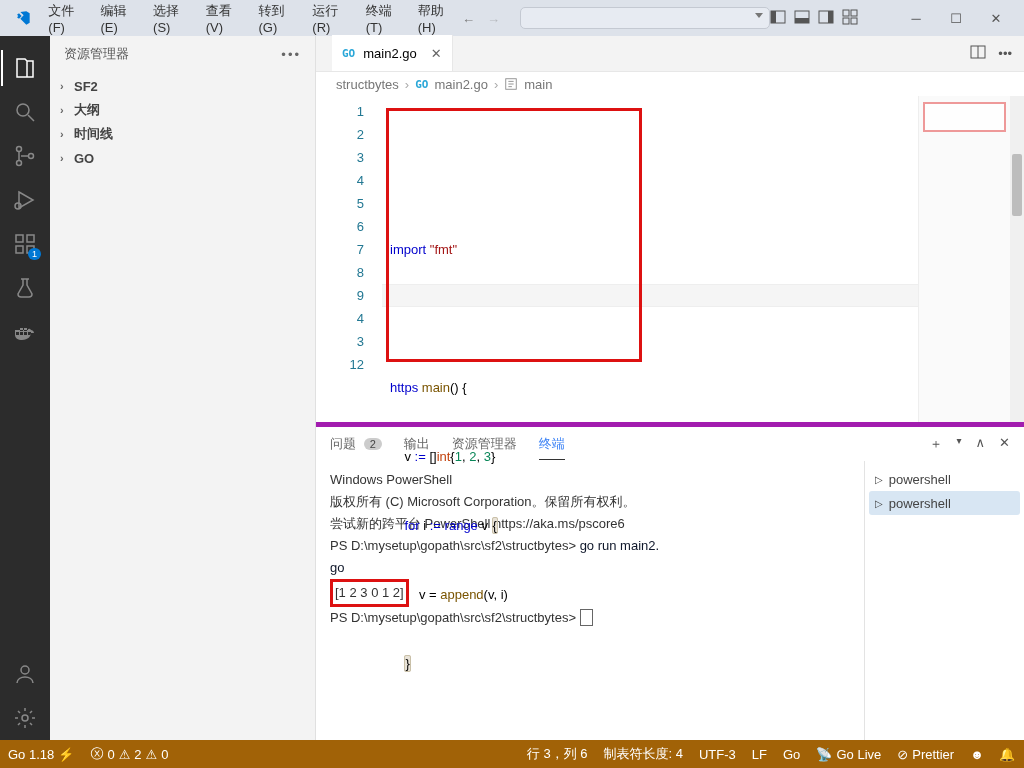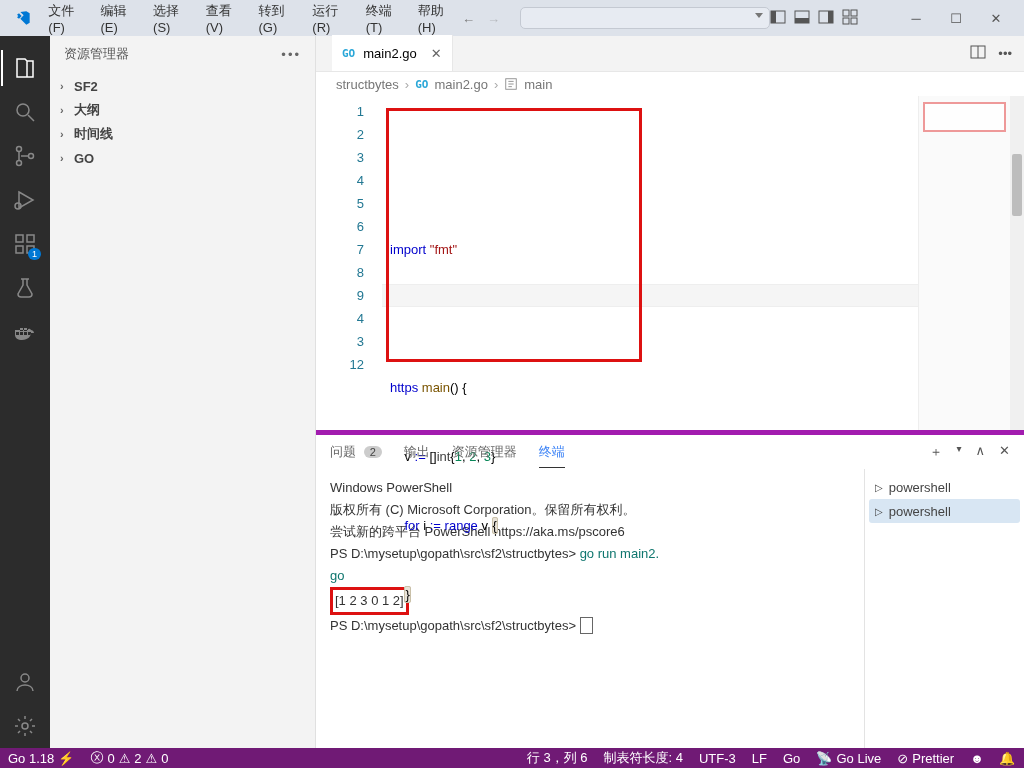--- a/index.html
+++ b/index.html
@@ -40,47 +40,47 @@
 .tabbar .tb-right{display:flex;gap:12px;padding:0 12px;color:#555;align-items:center;height:36px}
 .breadcrumb{height:24px;display:flex;align-items:center;padding-left:20px;color:#777;gap:6px;font-size:12.5px}
 .breadcrumb .sep{color:#aaa}
 .editor-body{flex:1;display:flex;min-height:0;position:relative}
 .gutter{width:66px;text-align:right;padding:4px 18px 0 0;color:#237893;font-family:Consolas,monospace;font-size:15px;line-height:23px;user-select:none}
 .code{flex:1;padding:4px 0 0 0;font-family:Consolas,monospace;font-size:15px;line-height:23px;position:relative;white-space:pre}
 .code .line{height:23px;padding-left:8px}
 .code .hl{position:absolute;left:0;right:0;top:188px;height:23px;background:#f5f5f5;border-top:1px solid #eee;border-bottom:1px solid #eee;z-index:-1}
 .kw{color:#0000cc}
 .fn{color:#7a5400}
-.ty{color:#404040}
+.ty{color:#c2410c}
 .num{color:#098658}
 .str{color:#a31515}
 .box-red{position:absolute;left:386px;top:108px;width:256px;height:254px;border:3px solid #d11;z-index:5;pointer-events:none}
 .bracket-hl{background:#e9e3d8;border:1px solid #c9c0a8;border-radius:2px}
 .minimap{width:92px;background:#fafafa;border-left:1px solid #eee}
 .minimap-block{margin:6px 4px;height:30px;border:2px solid #e99;background:#fefefe;font-size:3px;color:#aac;line-height:3px;overflow:hidden}
 .vscroll{width:14px;background:#f0f0f0;position:relative}
 .vscroll .thumb{position:absolute;left:2px;right:2px;top:58px;height:62px;background:#bdbdbd;border-radius:2px}
 .panel{border-top:5px solid #a21caf;display:flex;flex-direction:column;height:318px}
 .panel-tabs{height:34px;display:flex;align-items:center;padding:0 14px;gap:22px;color:#666}
 .panel-tabs .ptab{padding:6px 0;position:relative;cursor:default}
 .panel-tabs .ptab.active{color:#3b82f6}
 .panel-tabs .ptab.active::after{content:"";position:absolute;left:0;right:0;bottom:-1px;height:1px;background:#333}
 .panel-tabs .count{background:#ccc;color:#444;border-radius:9px;padding:0 6px;font-size:11px;margin-left:4px}
 .panel-tabs .spacer{flex:1}
 .panel-tabs .pticons{display:flex;gap:14px;color:#555}
 .panel-body{flex:1;display:flex;min-height:0}
 .terminal{flex:1;font-family:Consolas,monospace;font-size:14px;line-height:22px;color:#333;padding:8px 14px;overflow:hidden;white-space:pre}
-.term-cmd{color:#0f766e}
+.term-cmd{color:#0f172a}
 .term-cursor{border:1px solid #666;padding:0 4px}
 .term-list{width:160px;border-left:1px solid #e3e3e3;padding:6px 4px}
 .term-list .titem{height:24px;display:flex;align-items:center;padding:0 6px;gap:6px;color:#444;border-radius:3px}
 .term-list .titem.active{background:#d8e6f3}
 .term-list .caret{font-size:10px}
 .box-red2{border:3px solid #d11;display:inline-block;padding:0 2px}
-.statusbar{height:20px;background:#701a75;color:#fff;display:flex;align-items:center;font-size:12px}
+.statusbar{height:28px;background:#a16207;color:#fff;display:flex;align-items:center;font-size:12px}
 .statusbar .sb-item{padding:0 8px;height:100%;display:flex;align-items:center;gap:4px}
 .statusbar .sb-spacer{flex:1}
 svg{display:block}
 </style>
 </head>
 <body>
 
 <div class="titlebar">
   <div class="logo">
     <svg class="ico" viewBox="0 0 24 24">
@@ -267,20 +267,21 @@
           <div>12</div>
       </div>
       <div class="code">
         <div class="hl"></div>
         <div class="line"></div>
         <div class="line"><span class="kw">import</span><span> </span><span class="str">"</span><span class="str" style="">fmt</span><span class="str">"</span></div>
         <div class="line"></div>
         <div class="line"><span class="kw">https</span><span> </span><span class="fn">main</span><span>() {</span></div>
         <div class="line"><span>    v </span><span class="kw">:=</span><span> []</span><span class="ty">int</span><span>{</span><span class="num">1</span><span>, </span><span class="num">2</span><span>, </span><span class="num">3</span><span>}</span></div>
         <div class="line"><span>    </span><span class="kw">for</span><span> i </span><span class="kw">:=</span><span> </span><span class="kw">range</span><span> v </span><span class="bracket-hl">{</span></div>
+        <div class="line"><span>        v = </span><span class="fn">append</span><span>(v, i)</span></div>
         <div class="line"><span>    </span><span class="bracket-hl">}</span></div>
         
         
         
       </div>
       <div class="minimap">
         <div class="minimap-block"></div>
       </div>
       <div class="vscroll">
           <div class="thumb"></div>

